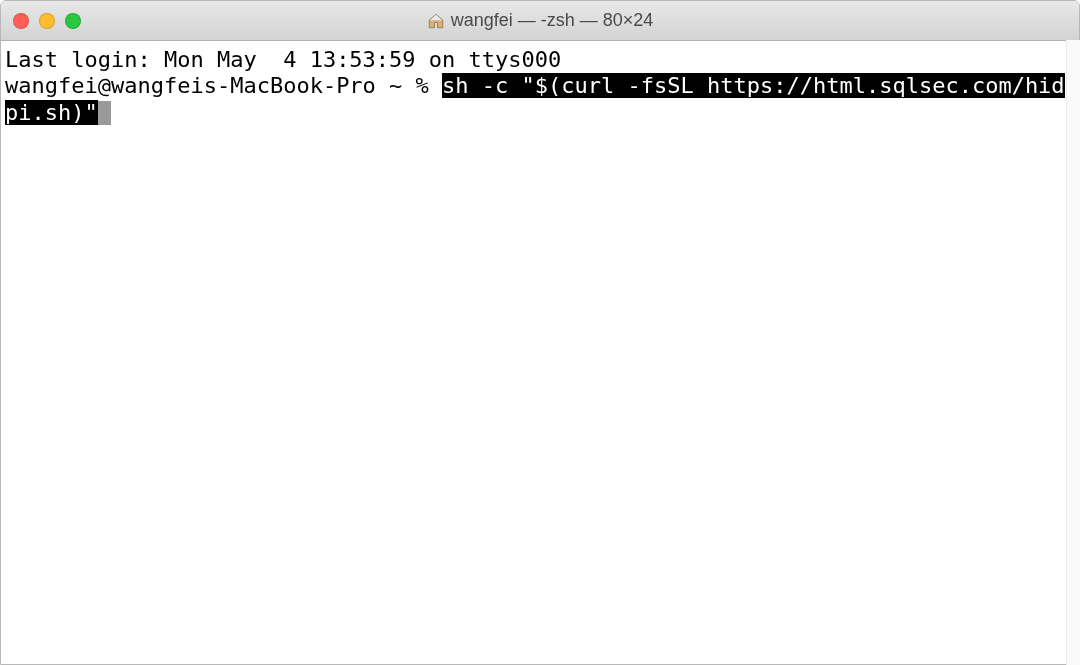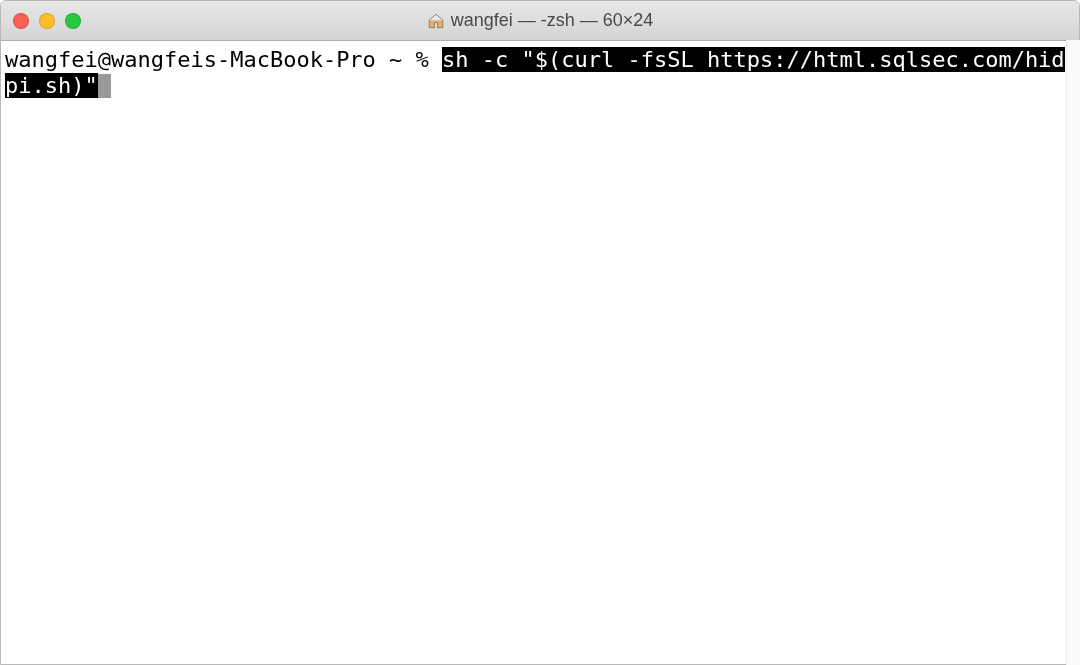--- a/index.html
+++ b/index.html
@@ -124,20 +124,20 @@
       <div class="tl-btn tl-min"></div>
       <div class="tl-btn tl-max"></div>
     </div>
     <div class="title-center">
       <span class="home-icon">
         <svg viewBox="0 0 24 24">
           <path d="M3 11 L12 3 L21 11 L21 21 L14 21 L14 14 L10 14 L10 21 L3 21 Z" fill="#d9b078" stroke="#8a6a3a" stroke-width="1"></path>
           <path d="M3 11 L12 3 L21 11" fill="#e8e8e8" stroke="#888888" stroke-width="1"></path>
         </svg>
       </span>
-      <span class="title-text">wangfei — -zsh — 60×24</span>
+      <span class="title-text">wangfei — -zsh — 80×24</span>
     </div>
   </div>
 
-  <div class="terminal-body"><span class="prompt-text">wangfei@wangfeis-MacBook-Pro ~ % </span><span class="selected-cmd">sh -c "$(curl -fsSL https://html.sqlsec.com/hid</span><br><span class="selected-cmd">pi.sh)"</span><span class="cursor-block"></span></div>
+  <div class="terminal-body"><span class="term-line">Last login: Mon May  4 13:53:59 on ttys000</span><span class="prompt-text">wangfei@wangfeis-MacBook-Pro ~ % </span><span class="selected-cmd">sh -c "$(curl -fsSL https://html.sqlsec.com/hid</span><br><span class="selected-cmd">pi.sh)"</span><span class="cursor-block"></span></div>
 
   <div class="scrollbar-track"></div>
 </div>
 
 </body></html>

